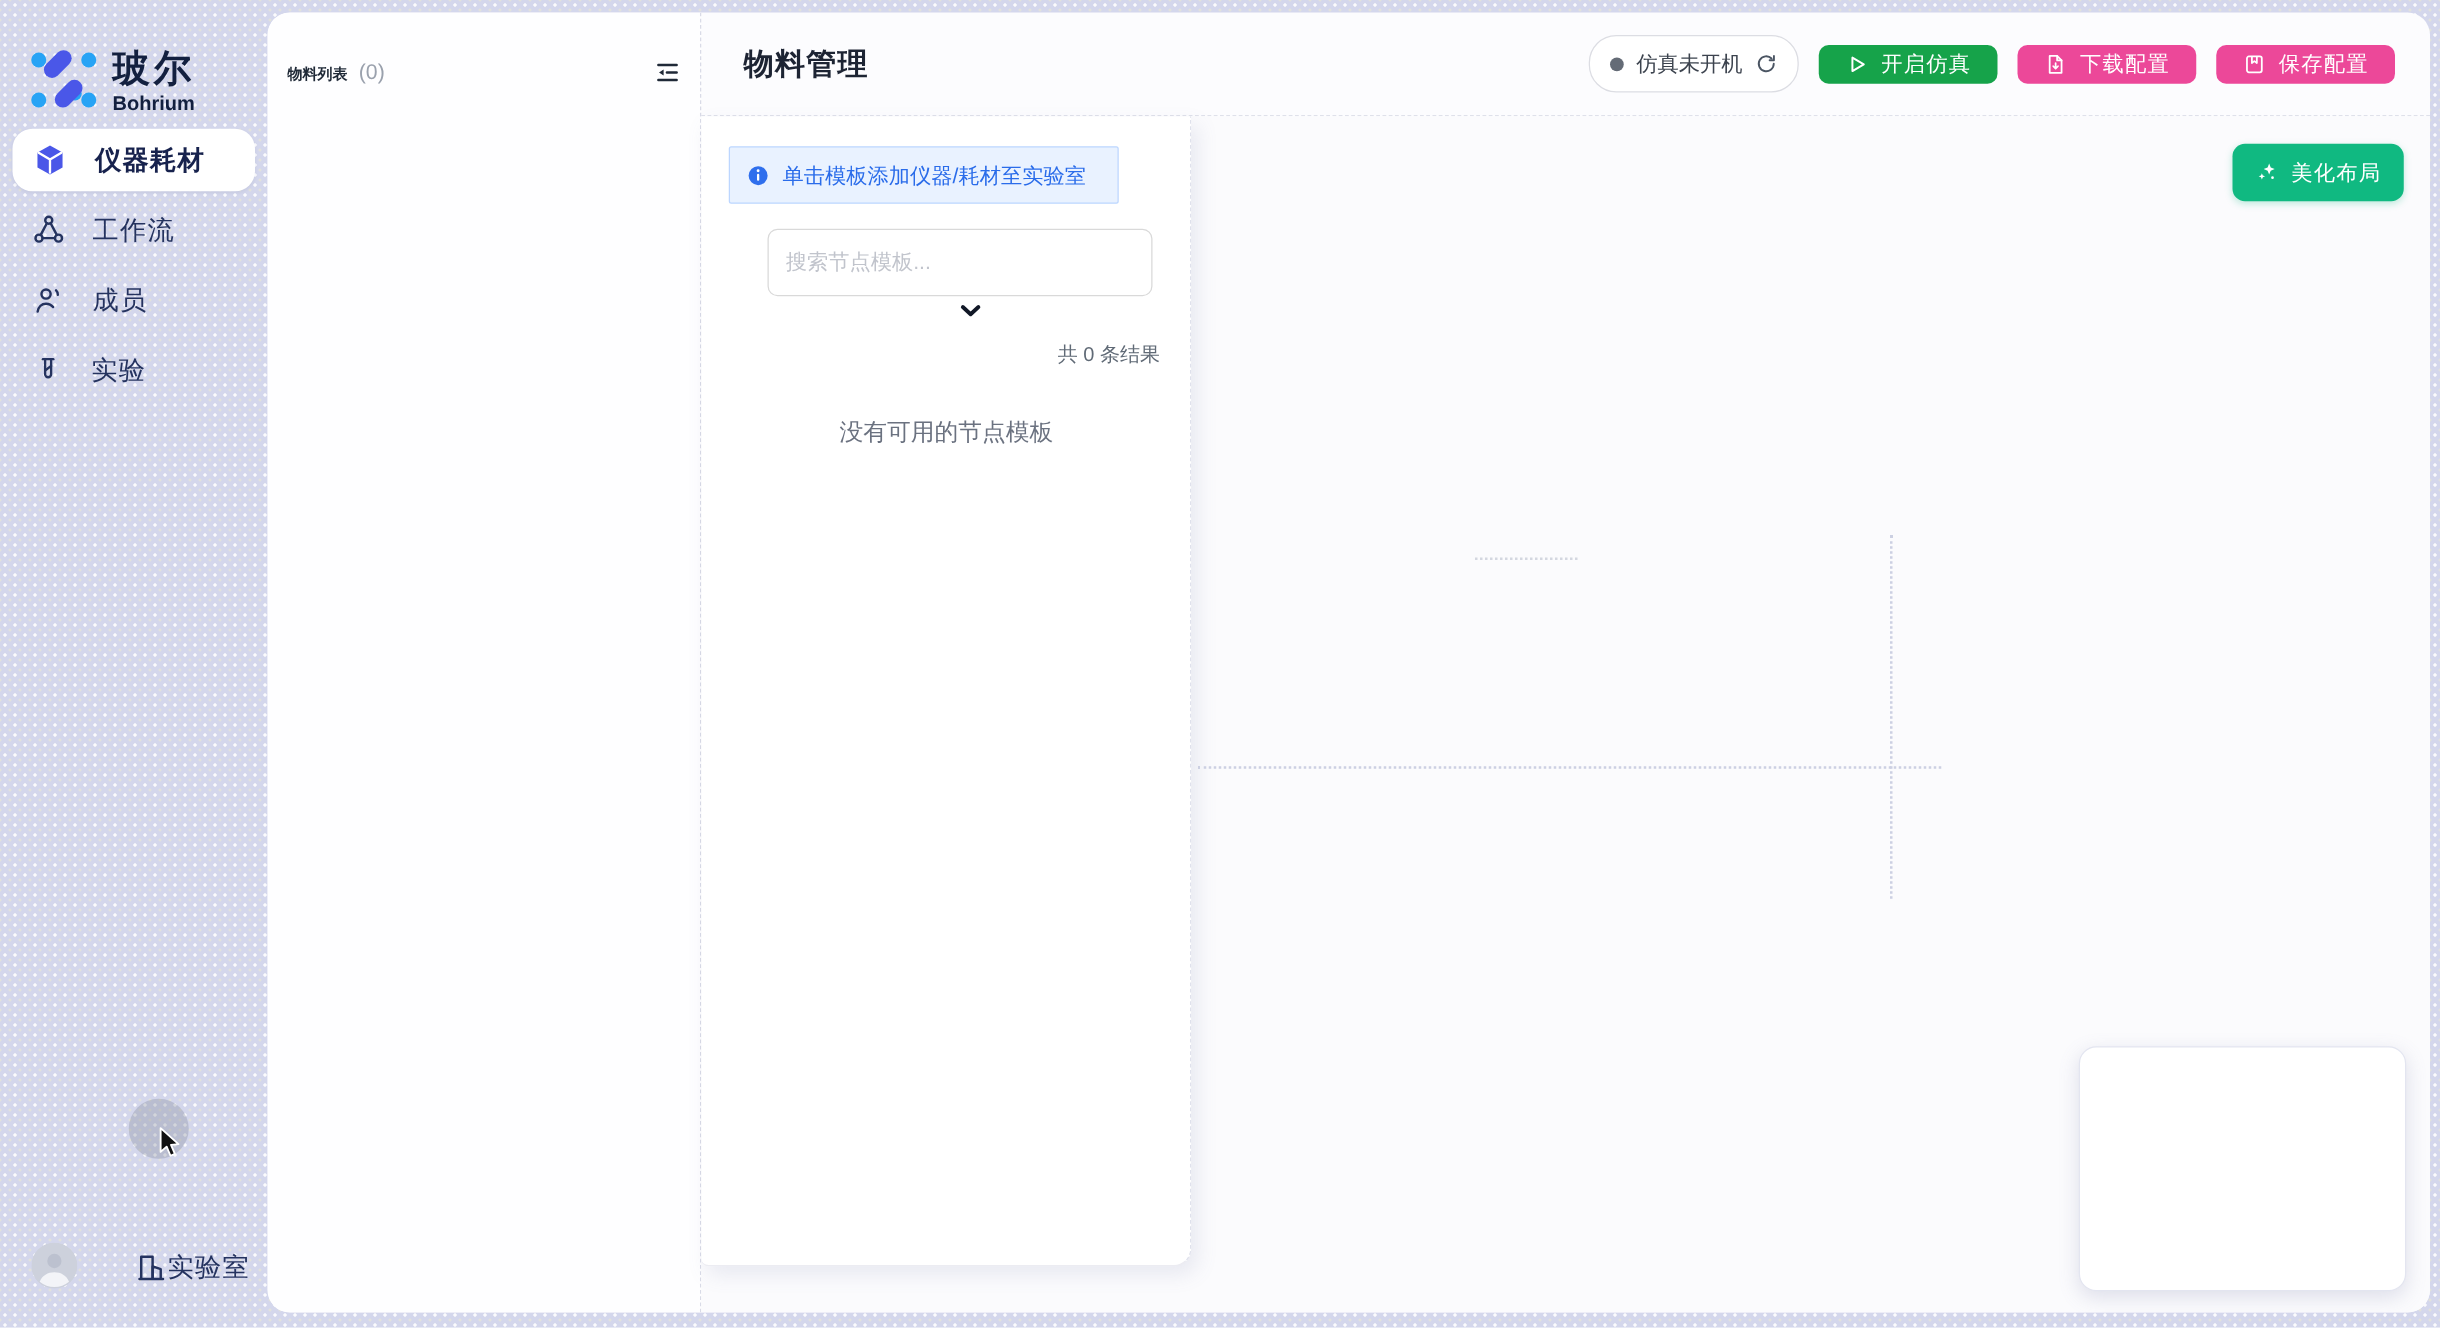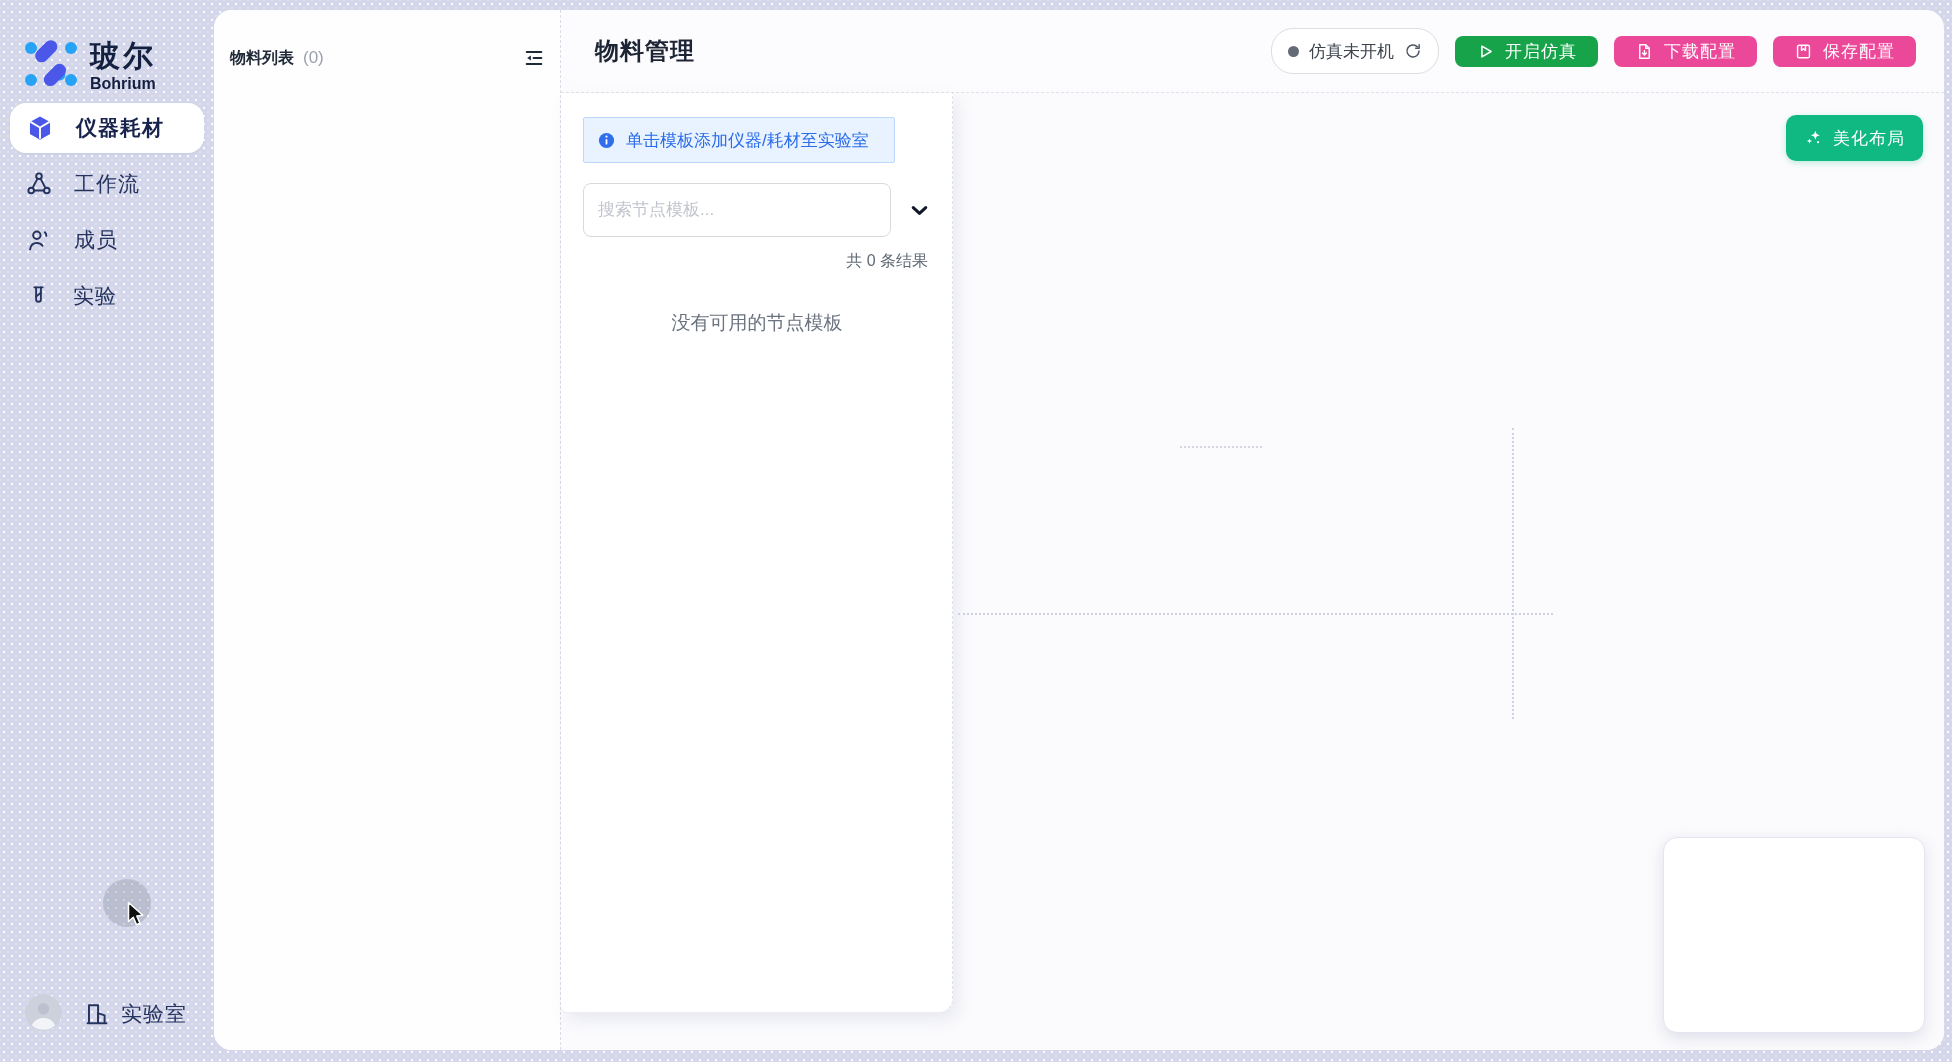--- a/index.html
+++ b/index.html
@@ -22,32 +22,32 @@
   .brand-row{position:absolute;left:22px;top:13px;display:flex;align-items:flex-end;gap:10px;margin-top:22px;}
   .brand-text .zh{font-size:30px;font-weight:700;color:#13203f;letter-spacing:3px;line-height:34px;margin-top:3px;}
   .brand-text .en{font-size:16px;font-weight:700;color:#13203f;line-height:18px;margin-top:2px;}
   .menu{position:absolute;left:10px;top:103px;width:194px;}
   .menu-item{height:50px;margin-bottom:6px;border-radius:16px;display:flex;align-items:center;
     padding-left:16px;gap:22px;color:#25335f;cursor:pointer;}
   .menu-item .mi-label{font-size:21px;font-weight:500;letter-spacing:1px;}
   .menu-item.active{background:#fff;box-shadow:0 1px 3px rgba(30,40,90,.07);}
   .menu-item.active .mi-label{color:#17224d;font-weight:600;}
   .side-footer-avatar{position:absolute;left:25px;top:994px;width:37px;height:37px;border-radius:50%;overflow:hidden;}
-  .side-footer-lab{position:absolute;left:84px;top:1000px;display:flex;align-items:center;gap:11px;color:#25335f;}
+  .side-footer-lab{position:absolute;left:108px;top:1000px;display:flex;align-items:center;color:#25335f;}
   .side-footer-lab .lab-label{font-size:21px;font-weight:500;letter-spacing:1px;}
 
   
   .card{position:absolute;left:214px;top:10px;width:1730px;height:1040px;background:#fcfcfe;
     border-radius:18px;overflow:hidden;}
 
   
   .list-panel{position:absolute;left:0;top:0;width:347px;height:100%;background:#fefeff;
     border-right:1px dashed #d9dbe7;box-sizing:border-box;}
   .lp-header{position:relative;padding:38px 16px 0 16px;display:flex;align-items:baseline;}
-  .lp-title{font-size:16px;font-weight:700;color:#1f2937;}
+  .lp-title{font-size:12px;font-weight:700;color:#1f2937;}
   .lp-count{font-size:17px;color:#9aa1ad;margin-left:9px;}
   .lp-fold{position:absolute;right:13px;top:35px;background:none;border:none;padding:2px;cursor:pointer;}
 
   
   .content{position:absolute;left:347px;top:0;right:0;bottom:0;}
   .content-header{position:absolute;left:0;top:0;right:0;height:83px;display:flex;align-items:center;
     border-bottom:1px dashed #dfe1ea;box-sizing:border-box;}
   .page-title{font-size:24px;font-weight:700;color:#1d2433;margin-left:34px;letter-spacing:1px;}
   .header-actions{margin-left:auto;margin-right:28px;display:flex;align-items:center;gap:16px;}
   .status-pill{height:44px;border-radius:22px;border:1px solid #dcdde3;background:#fff;
@@ -61,21 +61,21 @@
   .btn-blue{background:#ec4899;}
 
   
   .canvas{position:absolute;left:0;top:83px;right:0;bottom:0;background:#fbfbfd;}
   .template-panel{position:absolute;left:0;top:0;width:392px;height:920px;background:#fff;
     border-right:1px dashed #dfe1ec;border-bottom:1px solid #ececf2;
     border-bottom-right-radius:14px;border-bottom-left-radius:6px;
     box-shadow:5px 7px 16px rgba(110,115,160,.13);box-sizing:border-box;padding:24px 0 0 22px;}
   .banner{width:312px;height:46px;box-sizing:border-box;background:#e9f2ff;border:1px solid #bcd6ff;
     border-radius:2px;display:flex;align-items:center;gap:10px;padding:0 13px;color:#2a6cea;font-size:17px;}
-  .search-row{margin-top:20px;display:flex;align-items:center;}
+  .search-row{margin-top:20px;display:flex;align-items:center;flex-direction:column;}
   .search-input{width:308px;height:54px;box-sizing:border-box;border:1px solid #d9d9d9;border-radius:8px;
     padding:0 14px;font-size:17px;color:#374151;background:#fff;outline:none;
     font-family:"Liberation Sans","DejaVu Sans",sans-serif;}
   .search-input::placeholder{color:#c1c4cc;}
   .dropdown-toggle{margin-left:17px;background:none;border:none;padding:0;cursor:pointer;}
   .result-count{width:345px;text-align:right;margin-top:14px;font-size:16px;color:#606a76;}
   .empty-text{width:348px;text-align:center;margin-top:38px;font-size:19px;color:#6b7280;}
 
   .guide-h{position:absolute;left:397px;top:520px;width:595px;height:0;border-top:2px dotted #ccd0e2;}
   .guide-h2{position:absolute;left:619px;top:353px;width:82px;height:0;border-top:2px dotted #d4d7e0;}

